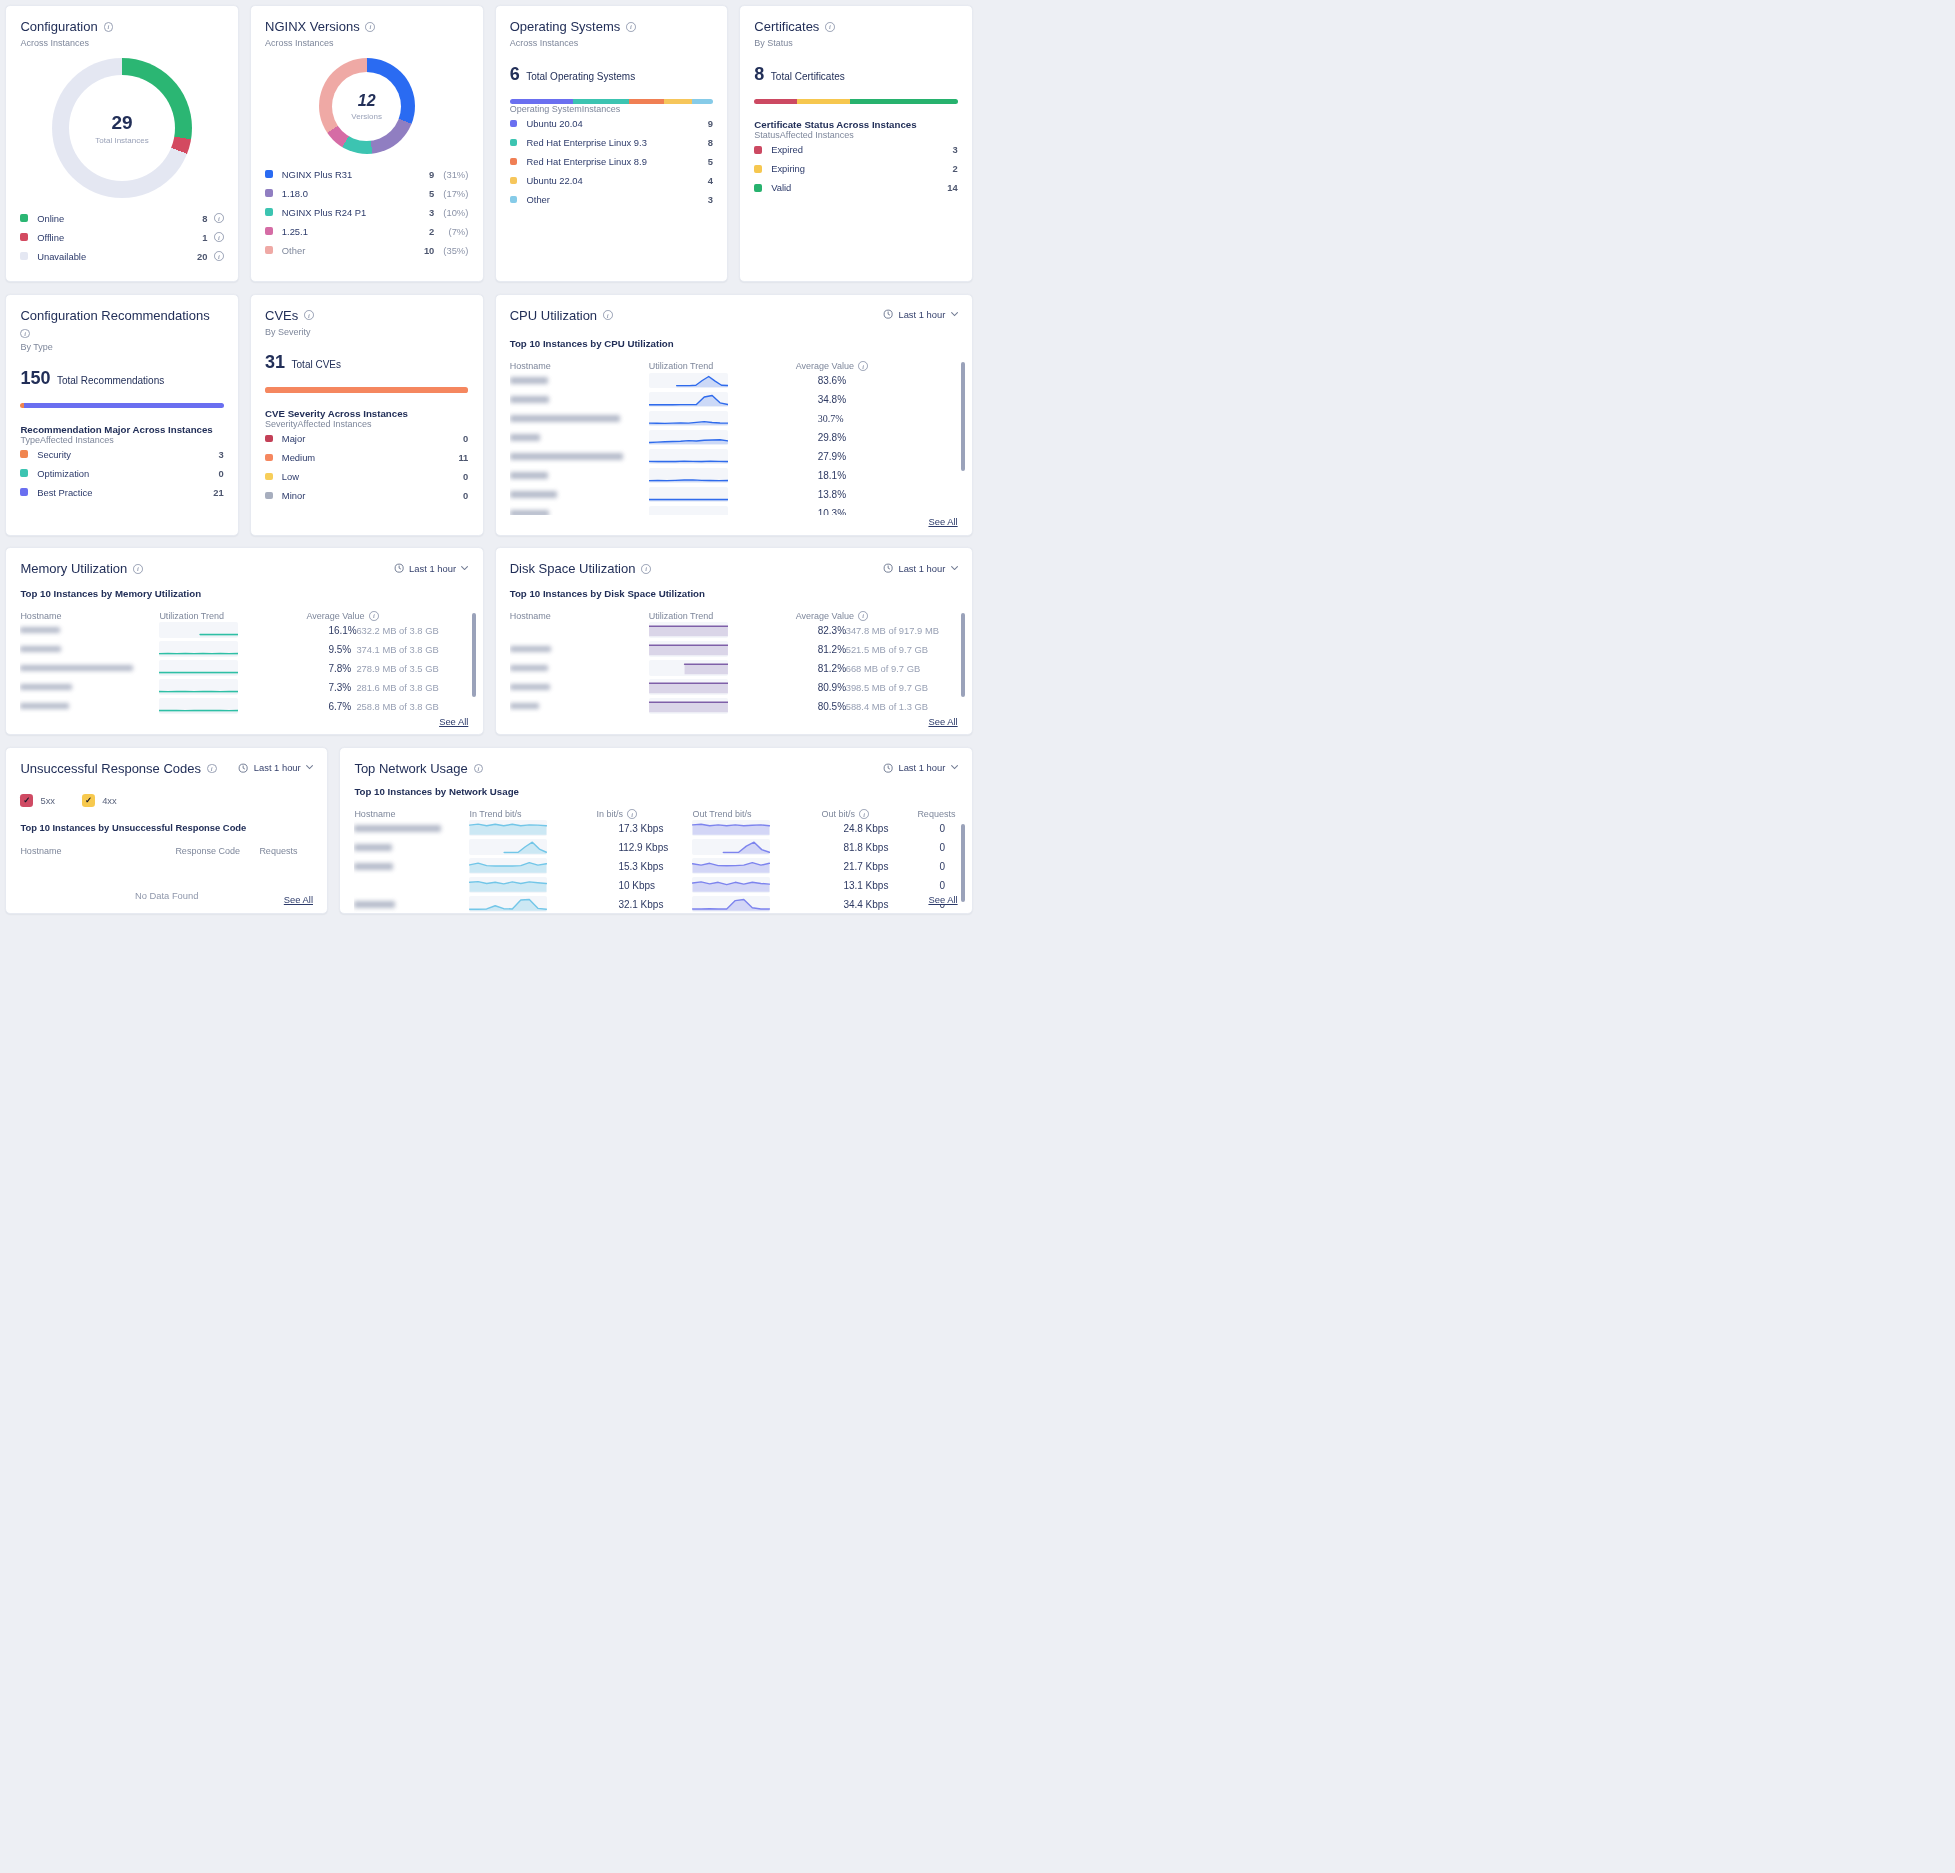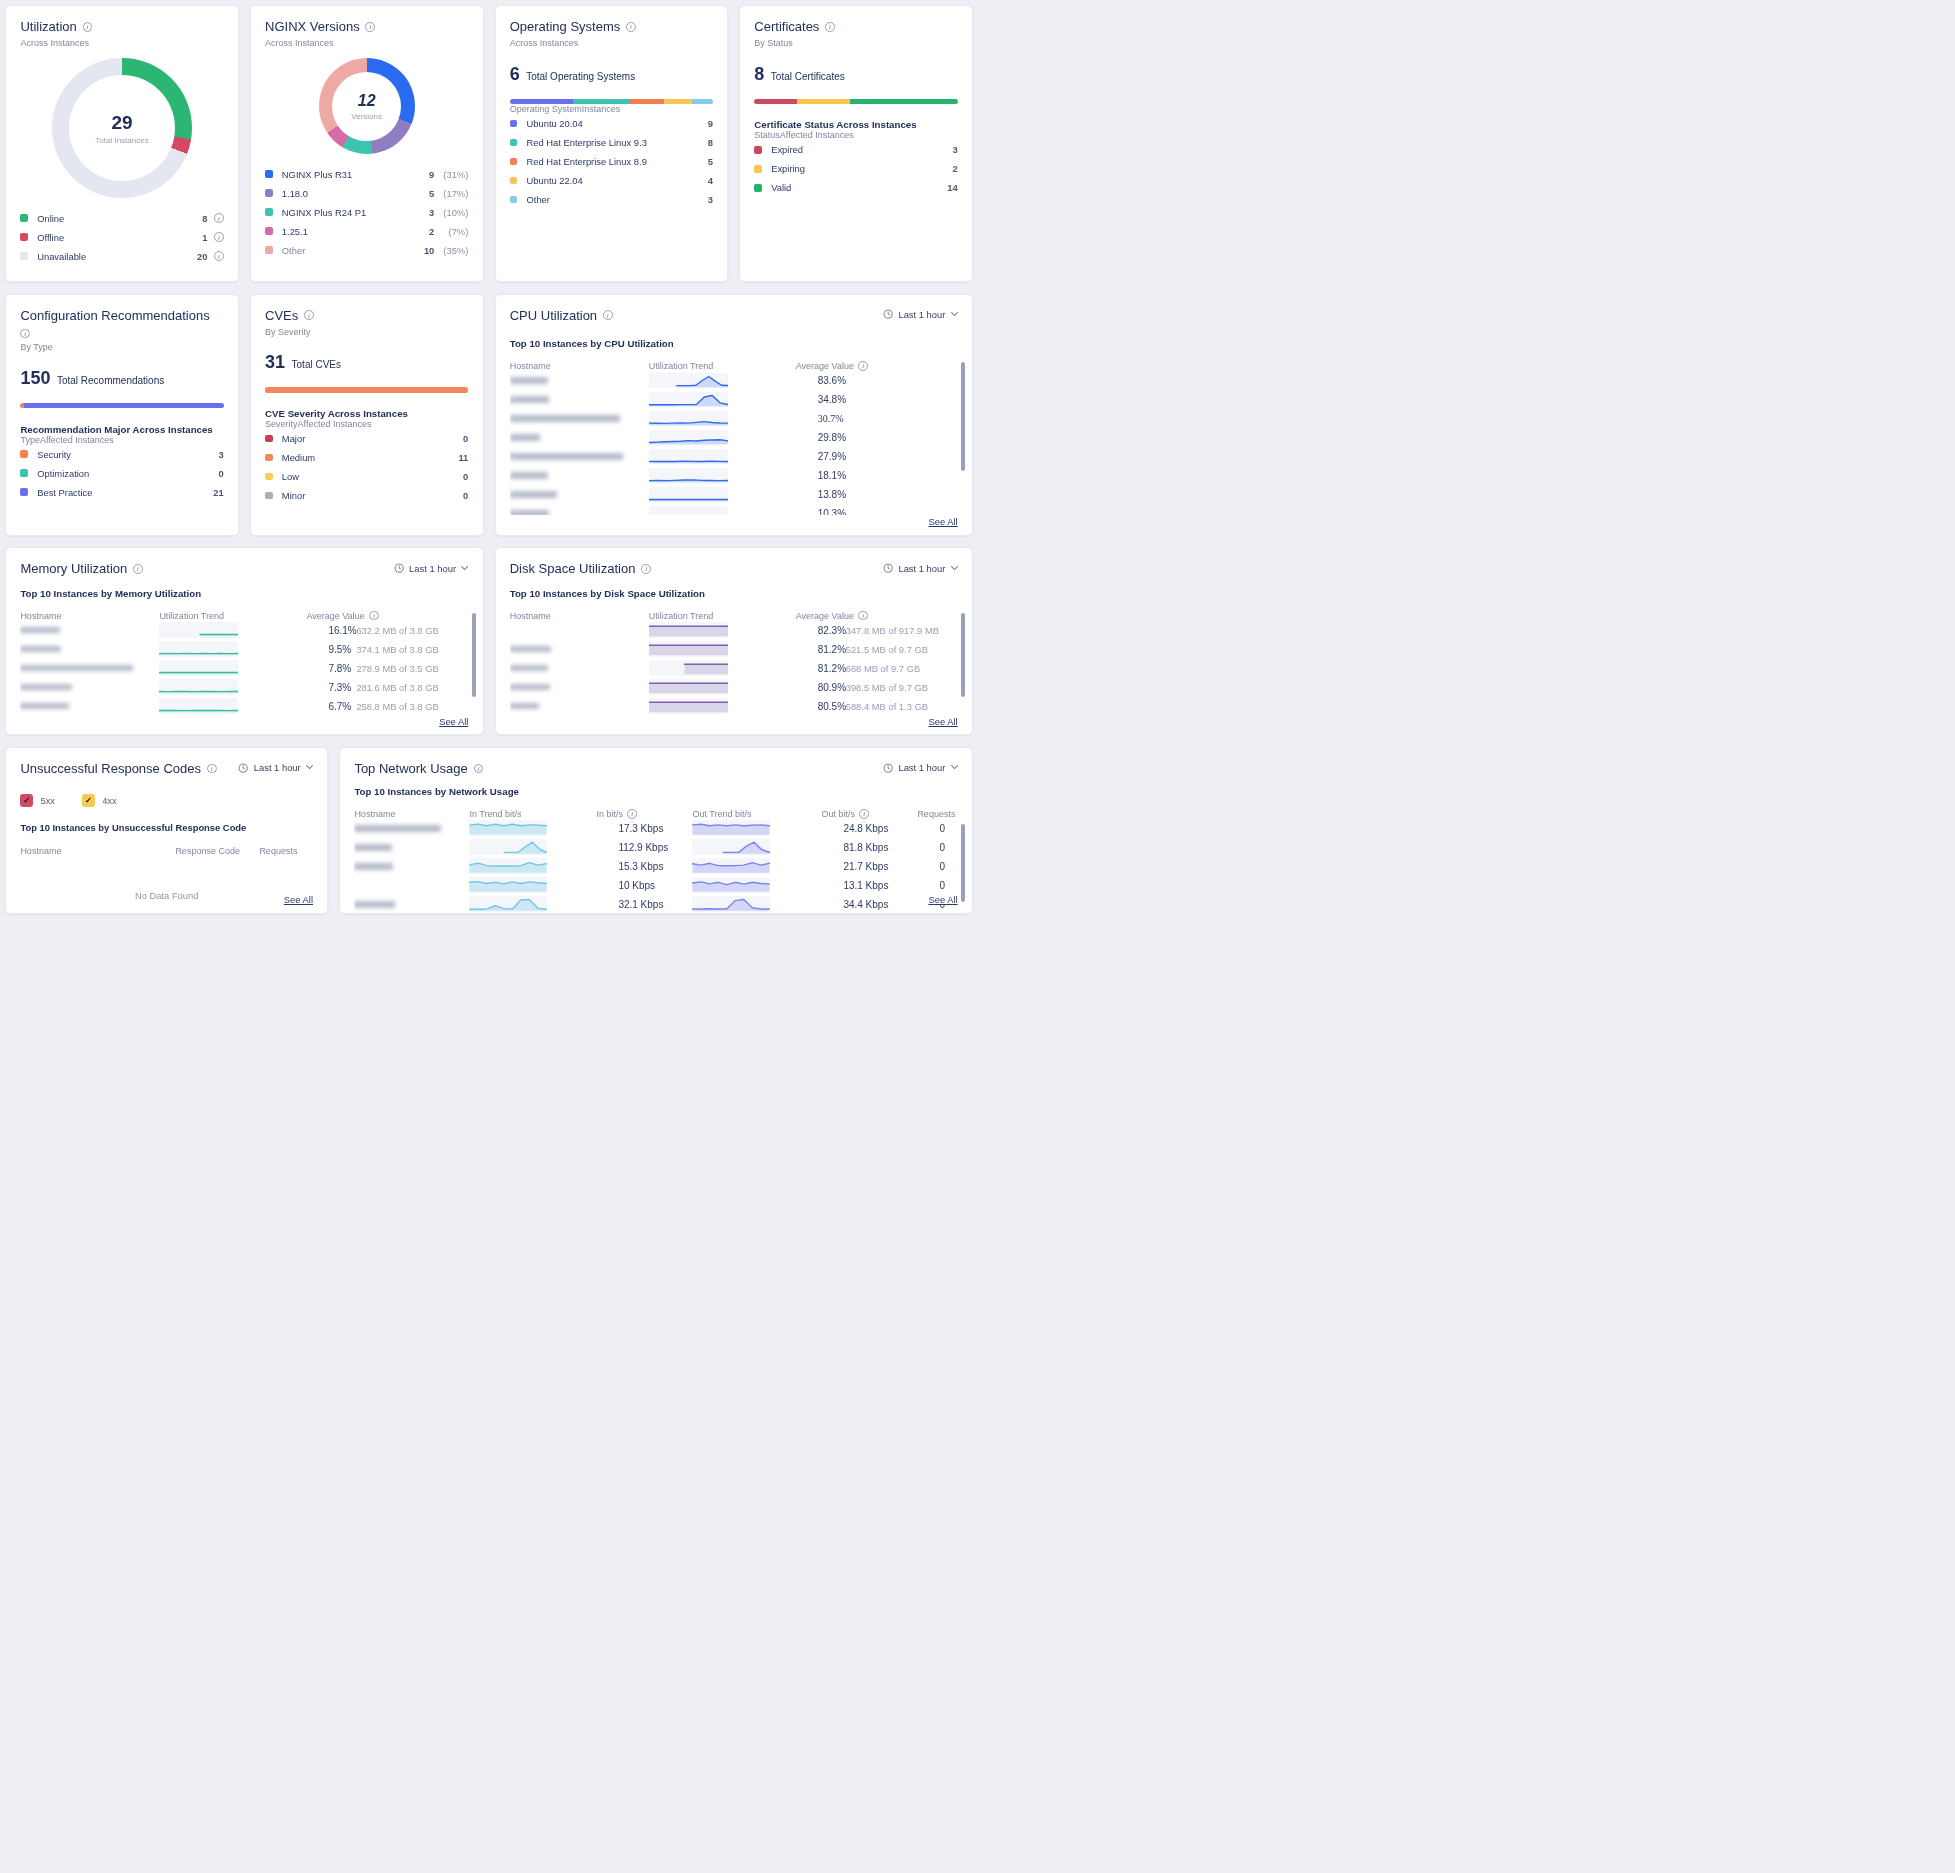--- a/index.html
+++ b/index.html
@@ -40,21 +40,21 @@
   .donut-center { position:absolute; inset:0; display:flex; flex-direction:column; align-items:center; justify-content:center; z-index:1; }
   .dc-num { font-size:19px; font-weight:700; color:#222f58; }
   .dc-num-sm { font-size:16px;font-style:italic; }
   .dc-label { font-size:8px; color:#9aa2b8; margin-top:1.3px; }
   .legend { margin-top:10.3px; }
   .linfo { margin-left:6.5px; }
   
   .ut-head, .ut-row { display:grid; grid-template-columns:139px 147px 50px 1fr; align-items:center; }
   .ut-head { font-size:9px; color:#7e879b; margin-top:11.6px; }
   .ut-row { height:19px; }
-  .col-h { display:flex; align-items:center; gap:4.5px; }
+  .col-h { display:flex; align-items:flex-end; gap:4.5px; }
   .spark { display:inline-block; background:#f4f6fa; border-radius:1.9px; }
   .sp-sm { width:79px; height:15.5px; }
   .sp-net { width:78px; height:16px; }
   .hblur { display:block; height:6.5px; border-radius:1.3px; background:#8f98af; opacity:.65; filter:blur(2.3px); }
   .tval { font-size:10px; color:#2e3a63;padding-left:22px; }
   .tdetail { font-size:9.4px; color:#98a0b4; }
   .seeall { position:absolute; right:14.2px; bottom:7.8px; font-size:9.4px; color:#2c3a6a; text-decoration:underline; cursor:pointer; background:#fff; }
   .vscroll { position:absolute; width:4.5px; border-radius:2.6px; background:#9aa2ba; }
   .list-clip { overflow:hidden; }
   
@@ -70,21 +70,21 @@
   .nodata { text-align:center; font-size:9.4px; color:#8f97ab; margin-top:34px; }
   .clock-i, .chev-i { display:inline-flex; }
 </style>
 </head>
 <body>
 
 <div class="row r1">
 
   <div class="card">
     <div class="title-row">
-      <span class="card-title">Utilization</span>
+      <span class="card-title">Configuration</span>
       <span class="info"></span>
     </div>
     <div class="card-sub">Across Instances</div>
     <div class="donut-wrap">
       <div class="donut d-av" style="background: conic-gradient(rgb(43, 182, 115) 0deg, rgb(43, 182, 115) 99.31deg, rgb(211, 74, 96) 99.31deg, rgb(211, 74, 96) 111.72deg, rgb(228, 231, 242) 111.72deg, rgb(228, 231, 242) 360deg);">
         <div class="donut-center">
           <span class="dc-num">29</span>
           <span class="dc-label">Total Instances</span>
         </div>
       </div>

